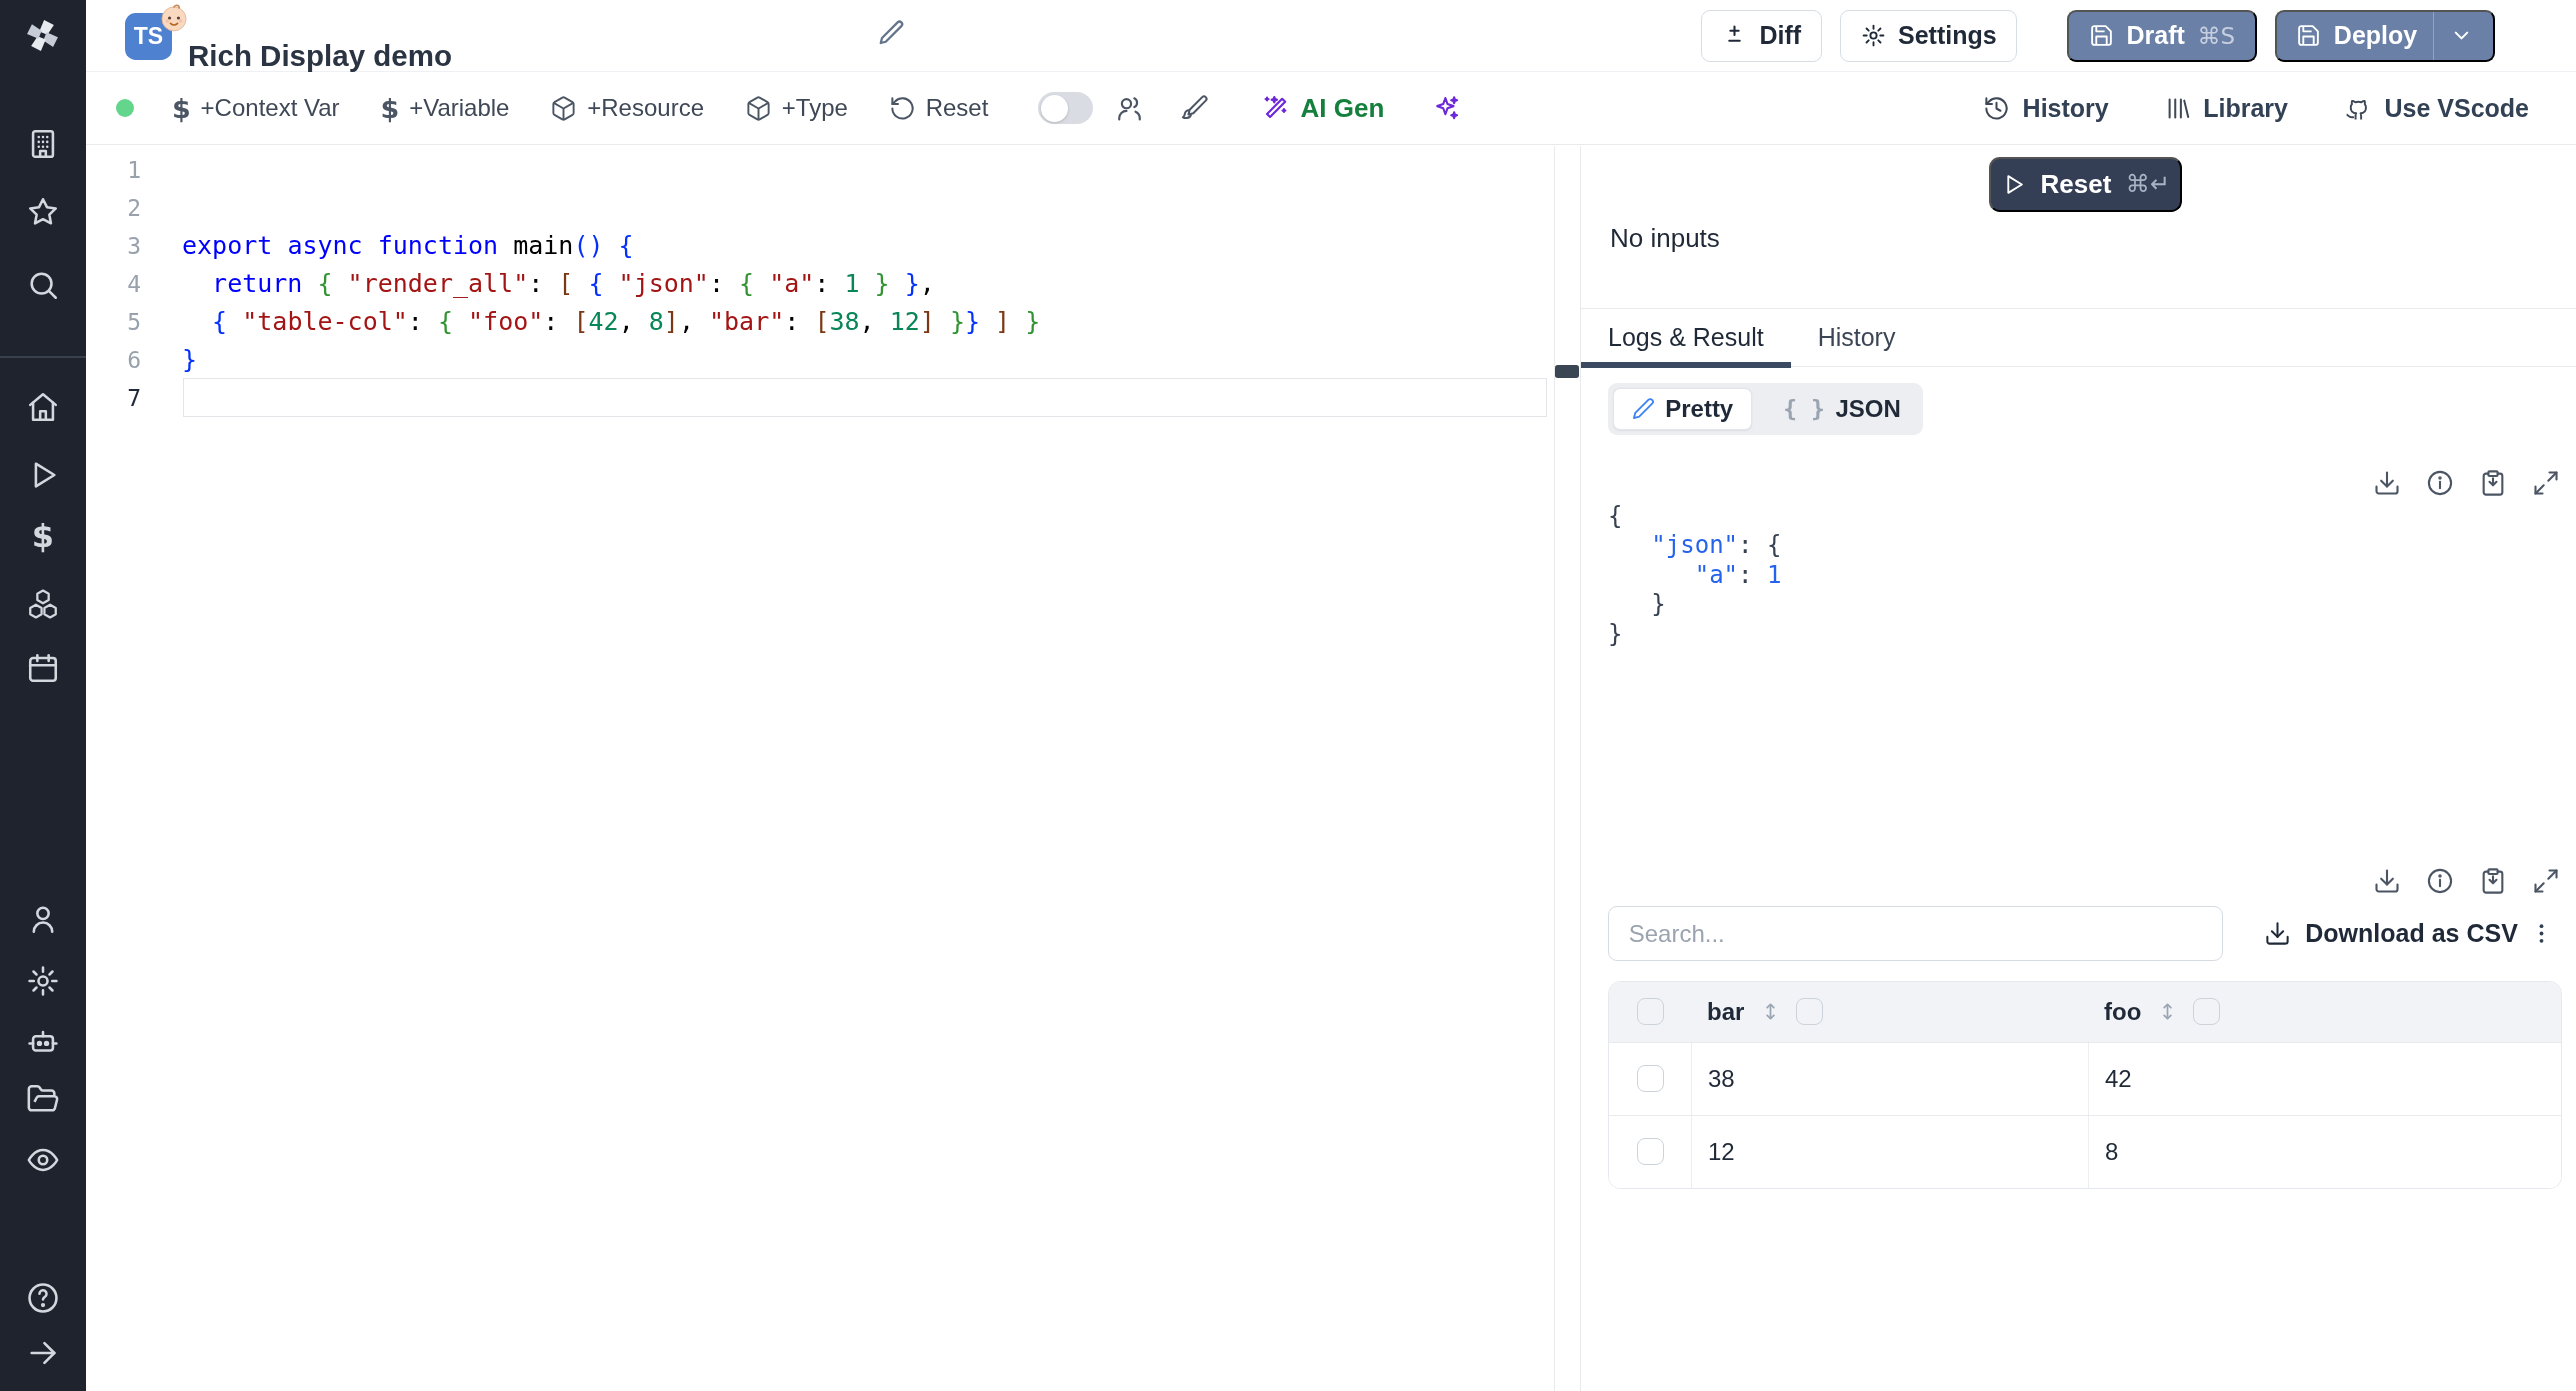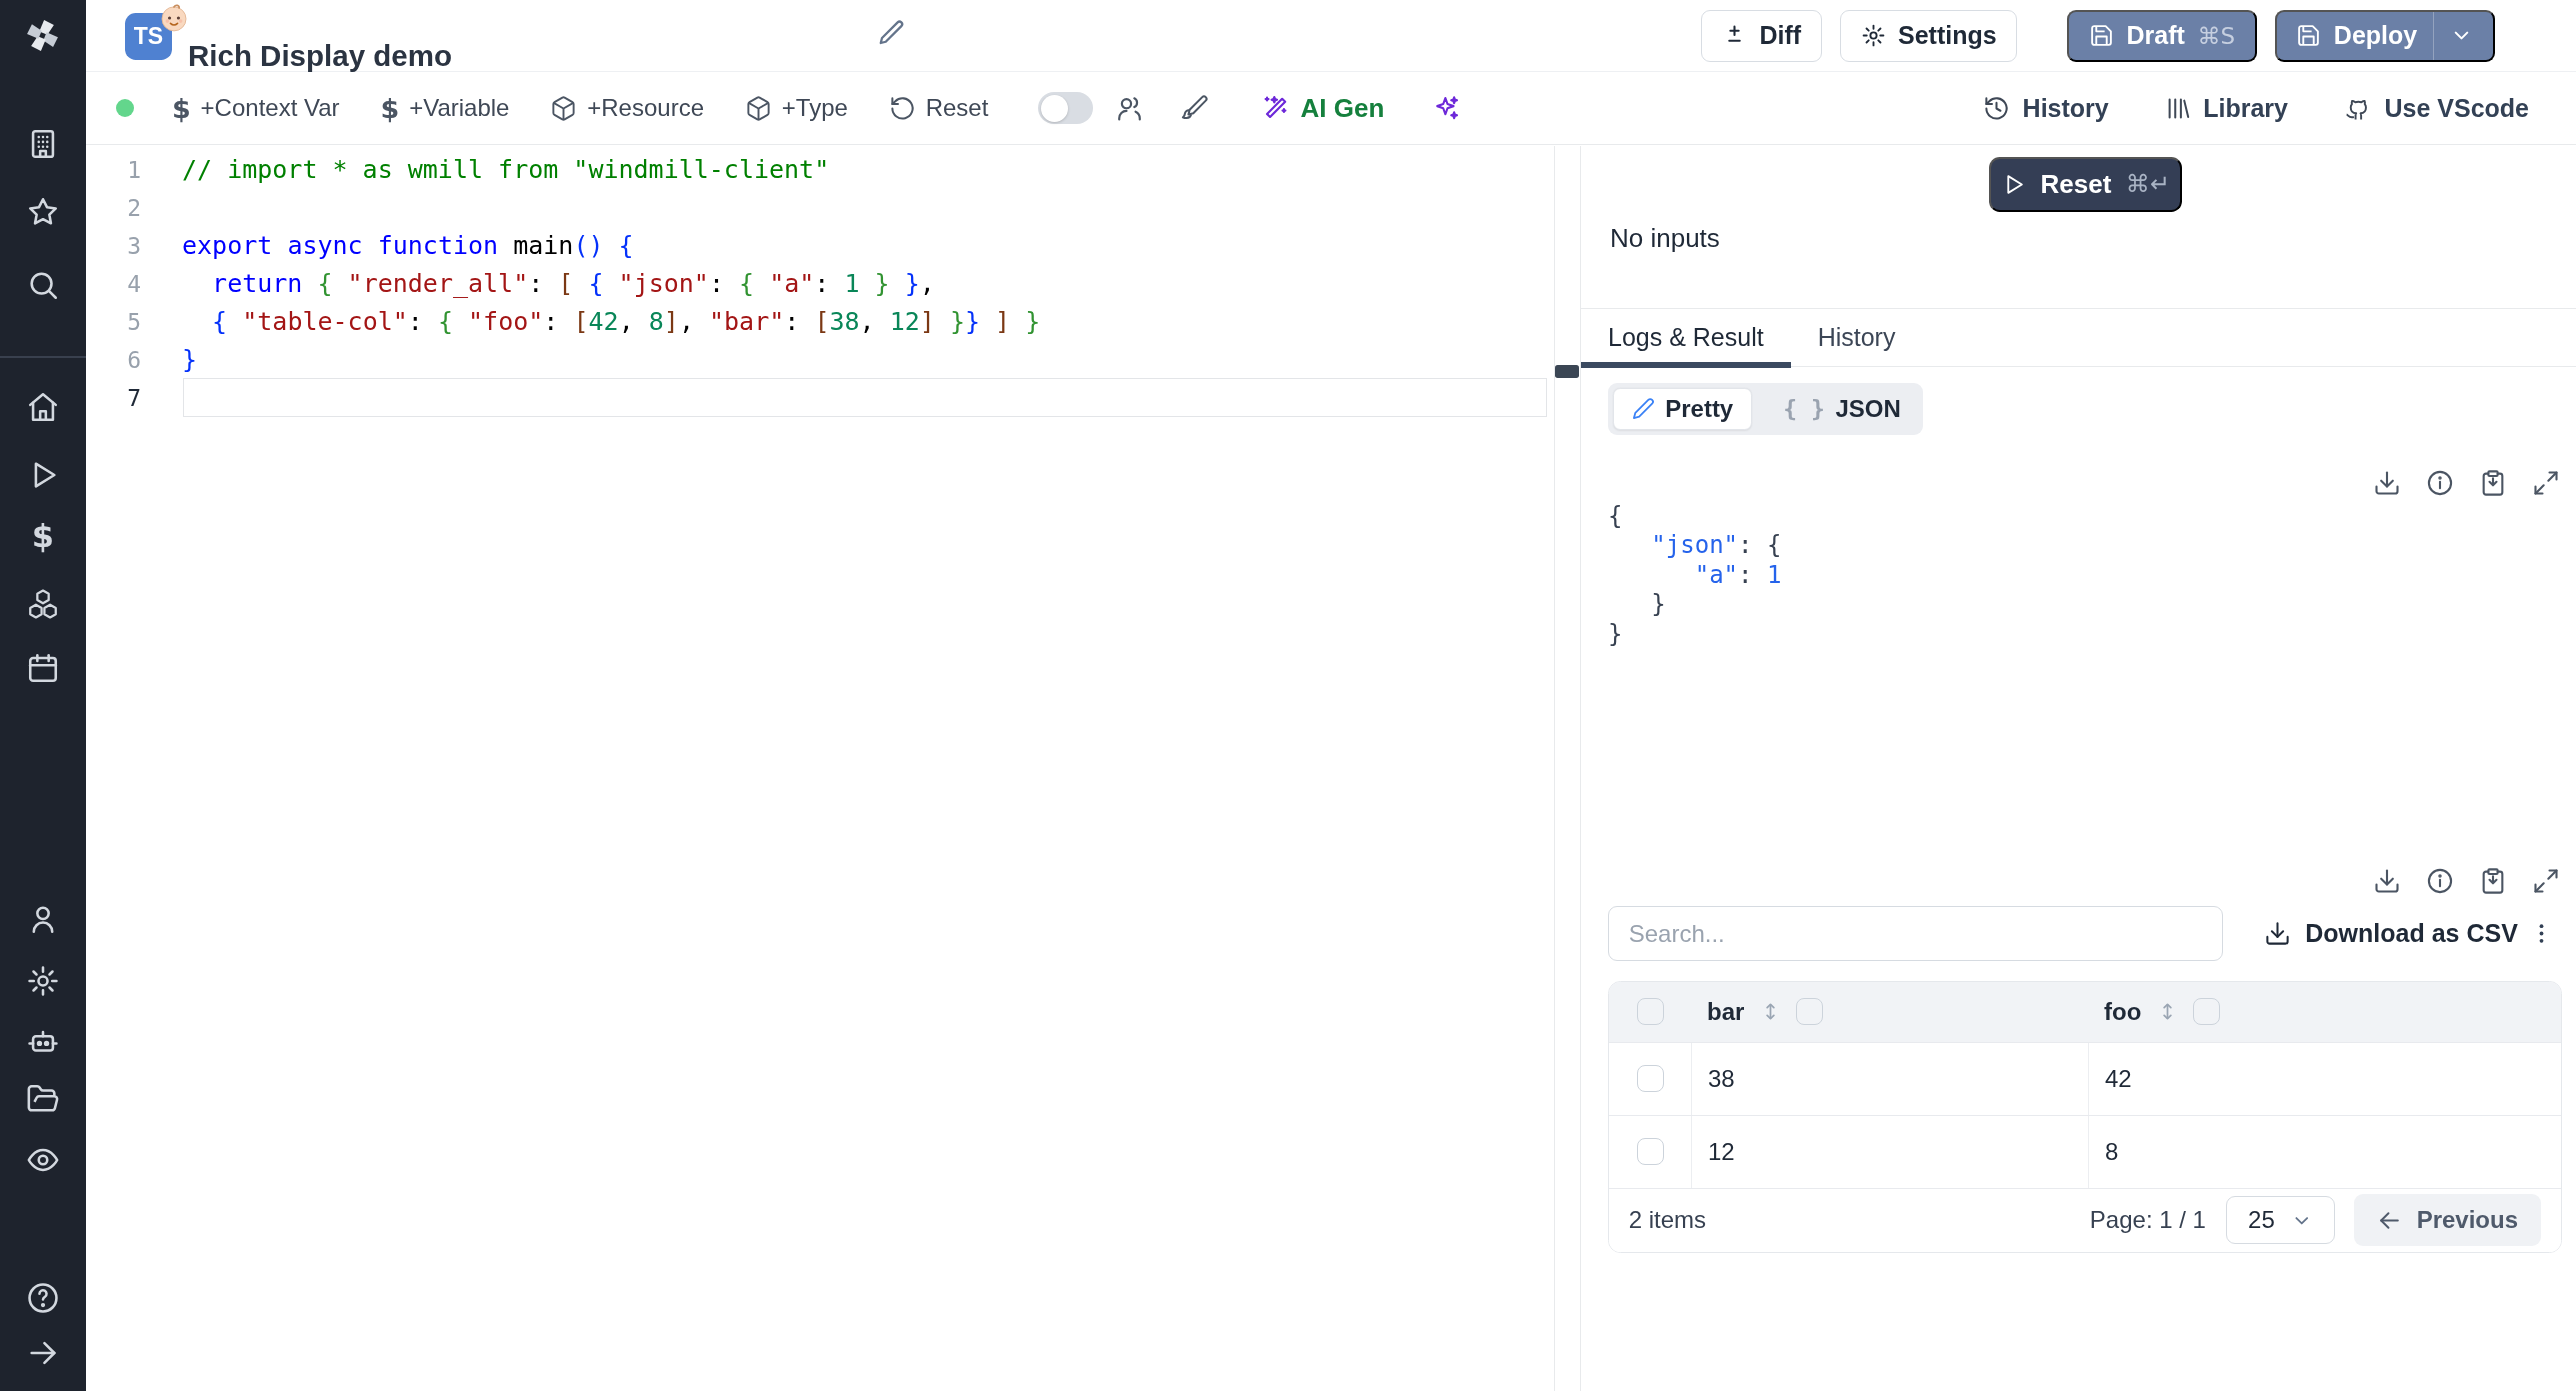--- a/index.html
+++ b/index.html
@@ -378,21 +378,21 @@
             </svg>
           </span>
           <span>Use VScode</span>
         </span>
     </div>
   </div>
 
   <section class="editor">
     <div class="cur-line"></div>
     <div>
-        <div class="code-line"><span class="gutter">1</span><span class="code-text"><span class="tk-cmt">// import * as wmill from "windmill-client"</span></span></div>
+        <div class="code-line"><span class="gutter">1</span></div>
         <div class="code-line"><span class="gutter">2</span><span class="code-text"></span></div>
         <div class="code-line"><span class="gutter">3</span><span class="code-text"><span class="tk-kw">export</span><span> </span><span class="tk-kw">async</span><span> </span><span class="tk-kw">function</span><span> </span><span>main</span><span class="tk-b1">(</span><span class="tk-b1">)</span><span> </span><span class="tk-b1">{</span></span></div>
         <div class="code-line"><span class="gutter">4</span><span class="code-text"><span>  </span><span class="tk-kw">return</span><span> </span><span class="tk-b2">{</span><span> </span><span class="tk-str">"render_all"</span><span>:</span><span> </span><span class="tk-b3">[</span><span> </span><span class="tk-b1">{</span><span> </span><span class="tk-str">"json"</span><span>:</span><span> </span><span class="tk-b2">{</span><span> </span><span class="tk-str">"a"</span><span>:</span><span> </span><span class="tk-num">1</span><span> </span><span class="tk-b2">}</span><span> </span><span class="tk-b1">}</span><span>,</span></span></div>
         <div class="code-line"><span class="gutter">5</span><span class="code-text"><span>  </span><span class="tk-b1">{</span><span> </span><span class="tk-str">"table-col"</span><span>:</span><span> </span><span class="tk-b2">{</span><span> </span><span class="tk-str">"foo"</span><span>:</span><span> </span><span class="tk-b3">[</span><span class="tk-num">42</span><span>,</span><span> </span><span class="tk-num">8</span><span class="tk-b3">]</span><span>,</span><span> </span><span class="tk-str">"bar"</span><span>:</span><span> </span><span class="tk-b3">[</span><span class="tk-num">38</span><span>,</span><span> </span><span class="tk-num">12</span><span class="tk-b3">]</span><span> </span><span class="tk-b2">}</span><span class="tk-b1">}</span><span> </span><span class="tk-b3">]</span><span> </span><span class="tk-b2">}</span></span></div>
         <div class="code-line"><span class="gutter">6</span><span class="code-text"><span class="tk-b1">}</span></span></div>
         <div class="code-line"><span class="gutter active">7</span><span class="code-text"></span></div>
       </div>
   </section>
   <div class="vdivider"></div>
   <div class="drag-handle"></div>
@@ -558,40 +558,17 @@
               <span class="bcell">42</span>
             </div>
             <div class="t-row">
               <span class="c1">
                 <span class="cbx"></span>
               </span>
               <span class="bcell">12</span>
               <span class="bcell">8</span>
             </div>
           </div>
-        <div class="t-foot">
-          <span>2 items</span>
-          <span class="foot-right">
-            <span>Page: 1 / 1</span>
-            <span class="page-select">
-              <span>25</span>
-              <span>
-                  <svg width="21.5" height="21.5" viewBox="0 0 24 24" fill="none" stroke="#64748b" stroke-width="2" stroke-linecap="round" stroke-linejoin="round">
-                    <polyline points="6 9 12 15 18 9"></polyline>
-                  </svg>
-                </span>
-            </span>
-            <span class="prev-btn">
-              <span>
-                  <svg width="25" height="25" viewBox="0 0 24 24" fill="none" stroke="currentColor" stroke-width="1.9" stroke-linecap="round" stroke-linejoin="round">
-                    <line x1="20" y1="12" x2="4" y2="12"></line>
-                    <polyline points="11 5 4 12 11 19"></polyline>
-                  </svg>
-                </span>
-              <span>Previous</span>
-            </span>
-          </span>
-        </div>
       </div>
     </div>
   </section>
 </div>
 
 
 </body></html>

